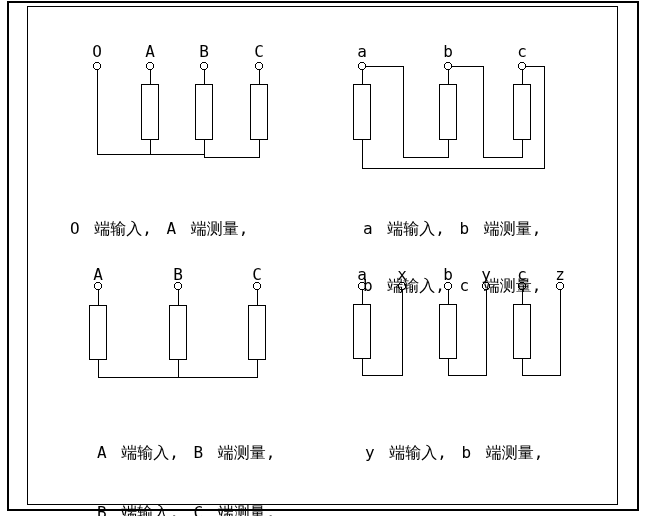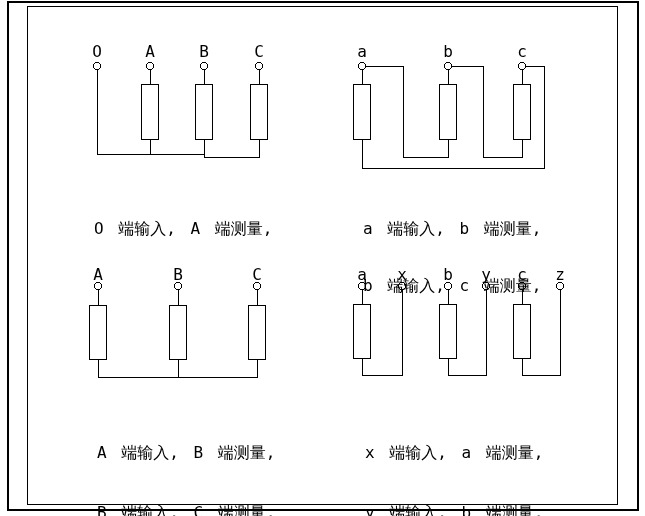--- a/index.html
+++ b/index.html
@@ -122,34 +122,33 @@
   <span class="t" style="left:178px;top:267px">B</span>
   <span class="t" style="left:257px;top:267px">C</span>
 
   <span class="t" style="left:362px;top:267px">a</span>
   <span class="t" style="left:402px;top:267px">x</span>
   <span class="t" style="left:448px;top:267px">b</span>
   <span class="t" style="left:486px;top:267px">y</span>
   <span class="t" style="left:522px;top:267px">c</span>
   <span class="t" style="left:560px;top:267px">z</span>
 
-  <div class="cap top" style="left:94px;top:181px">
+  <div class="cap top" style="left:70px;top:181px">
     <div>O 端输入, A 端测量,</div>
   </div>
 
   <div class="cap top" style="left:363px;top:181px">
     <div>a 端输入, b 端测量,</div>
     <div>b 端输入, c 端测量,</div>
   </div>
 
   <div class="cap bottom" style="left:97px;top:403px">
     <div>A 端输入, B 端测量,</div>
     <div>B 端输入, C 端测量,</div>
     
   </div>
 
   <div class="cap bottom" style="left:365px;top:403px">
-    <div>x 端输入, a 端测量,</div>
     <div>y 端输入, b 端测量,</div>
     
   </div>
 
 </div>
 
 </body></html>

